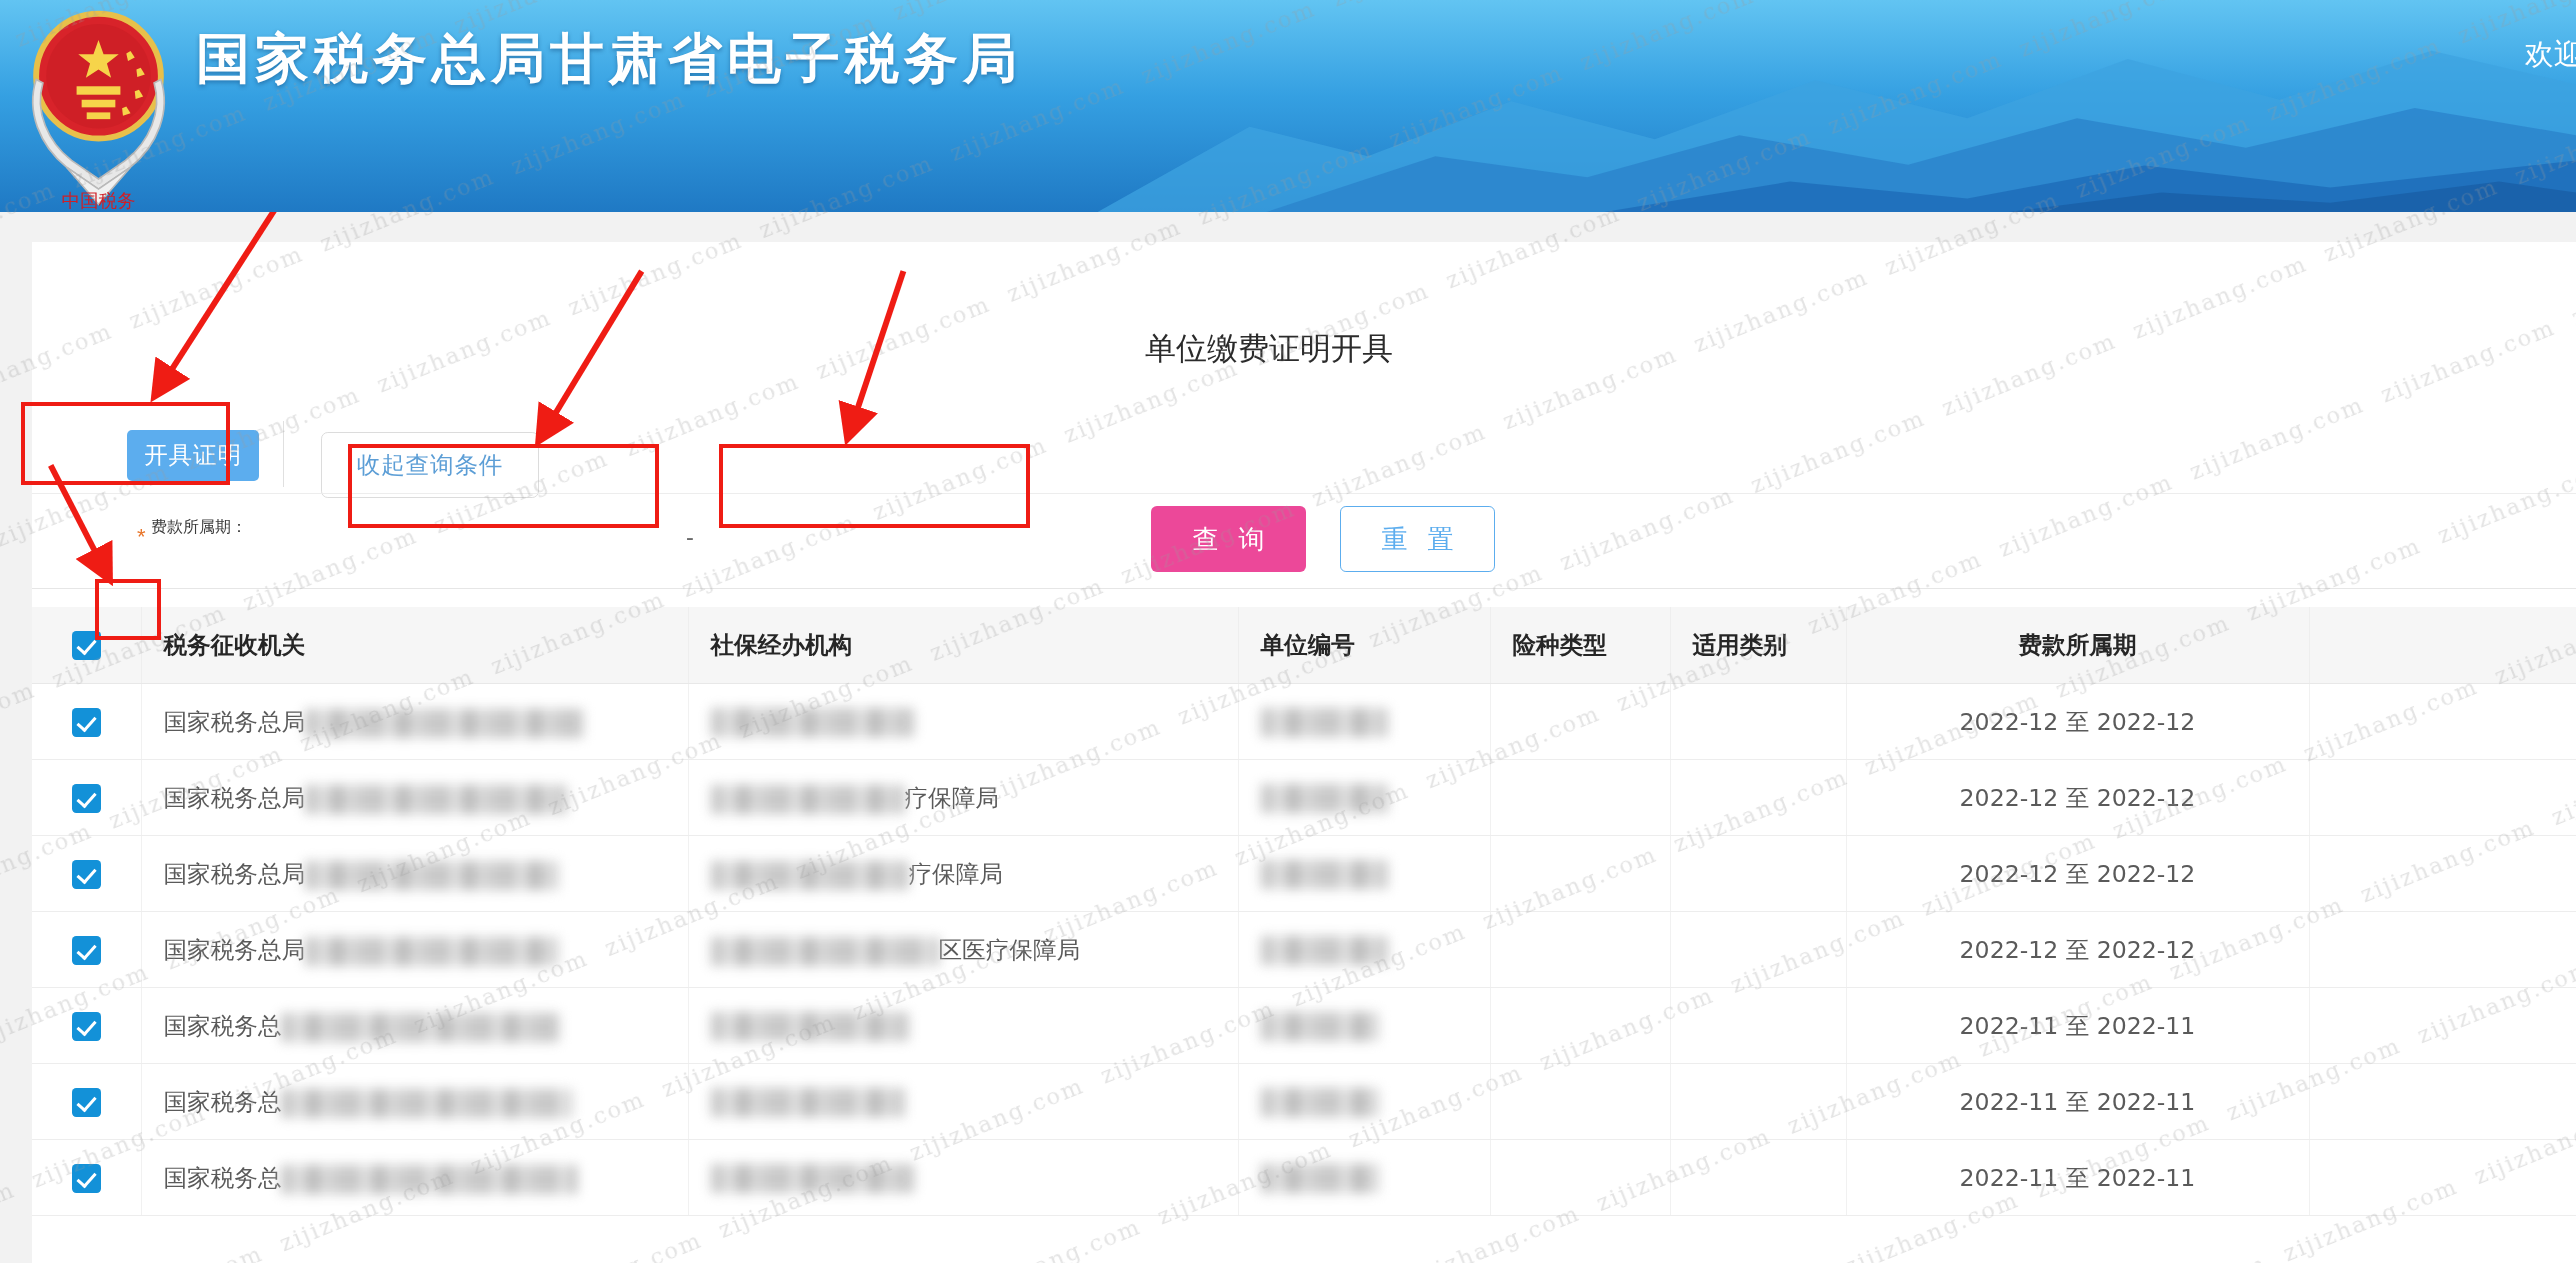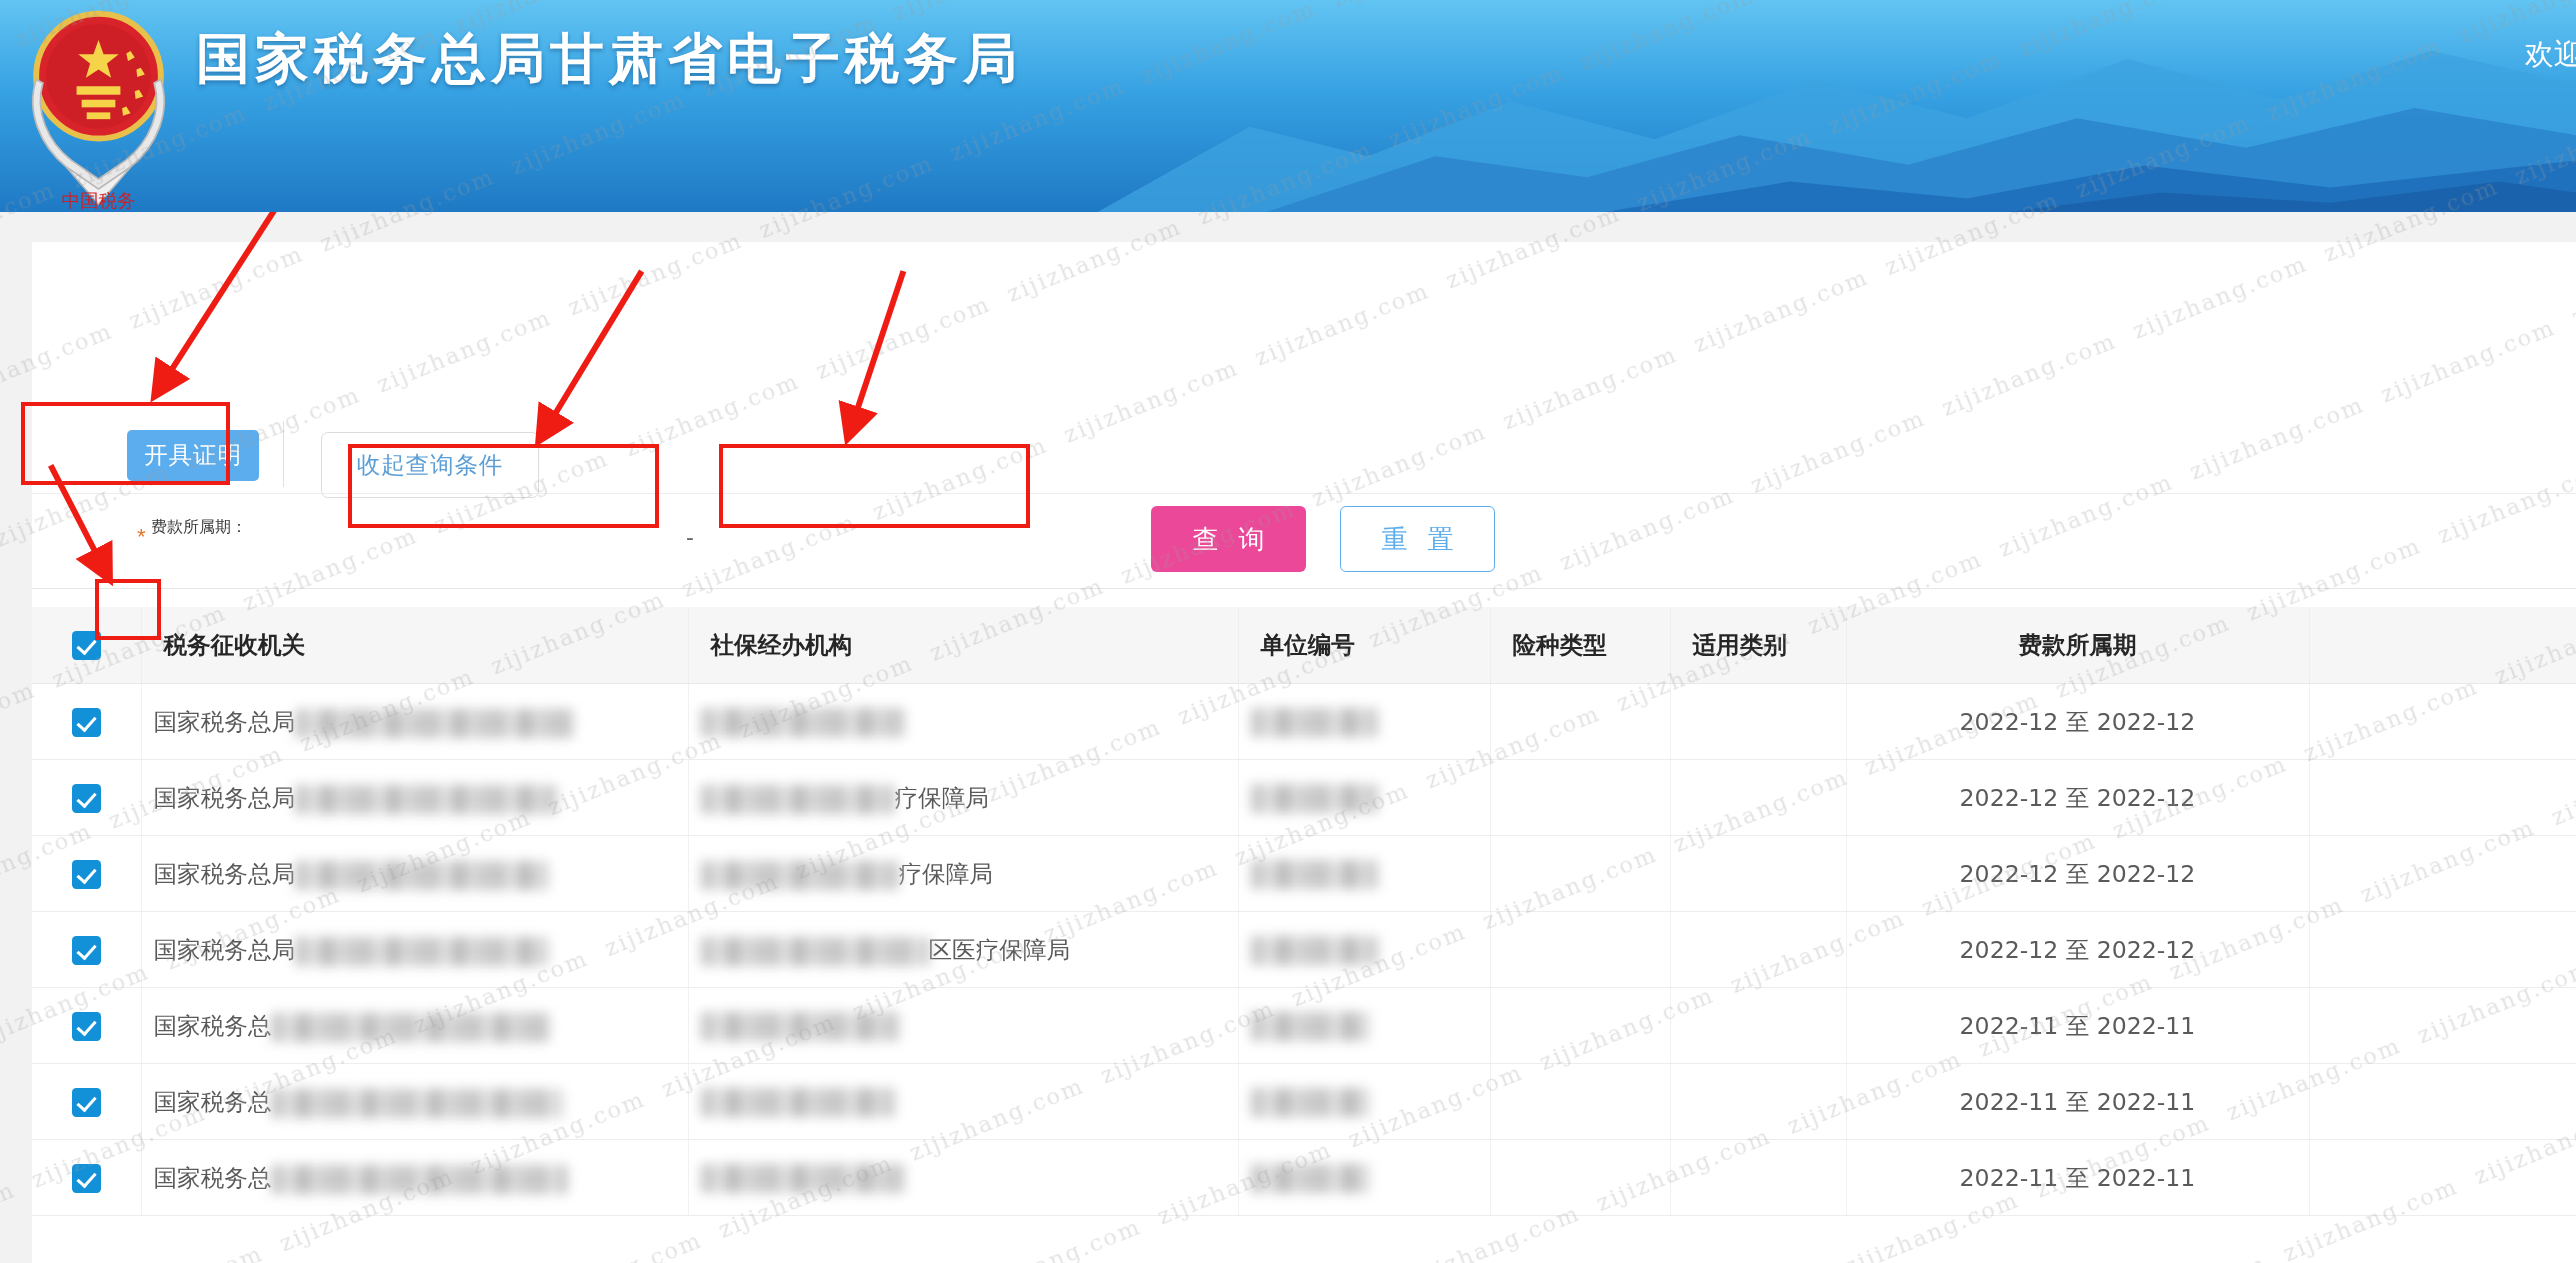--- a/index.html
+++ b/index.html
@@ -274,21 +274,21 @@
     vertical-align: middle;
   }
   table.grid th.c-center { text-align: center; padding-left: 0; }
   table.grid td {
     height: 76px;
     border-bottom: 0.8px solid #ededed;
     border-right: 0.8px solid #f1f1f1;
     font-size: 23.6px;
     color: #5a5a5a;
     font-family: "DejaVu Sans", "Liberation Sans", sans-serif;
-    padding-left: 12px;
+    padding-left: 22px;
     vertical-align: middle;
     background: #ffffff;
     overflow: hidden;
   }
   table.grid td.c-center { text-align: center; padding-left: 0; }
   table.grid th:first-child,
   table.grid td:first-child { padding-left: 0; text-align: center; }
 
   
   .cb {
@@ -383,20 +383,21 @@
     <text x="100" y="243" text-anchor="middle" font-size="22" fill="#cf1f26" font-family="DejaVu Sans, sans-serif">中国税务</text>
   </svg>
 
   <div class="hdr-title">国家税务总局甘肃省电子税务局</div>
   <div class="hdr-welcome">欢迎</div>
 </div>
 
 <div class="page">
   <div class="panel">
 
+    <div class="page-title">单位缴费证明开具</div>
 
     <div class="tabrow">
       <button class="btn-issue">开具证明</button>
       <div class="vdivider"></div>
       <button class="btn-collapse">收起查询条件</button>
     </div>
 
     <div class="filterbox">
       <span class="req-star">*</span>
       <span class="flabel">费款所属期：</span>

